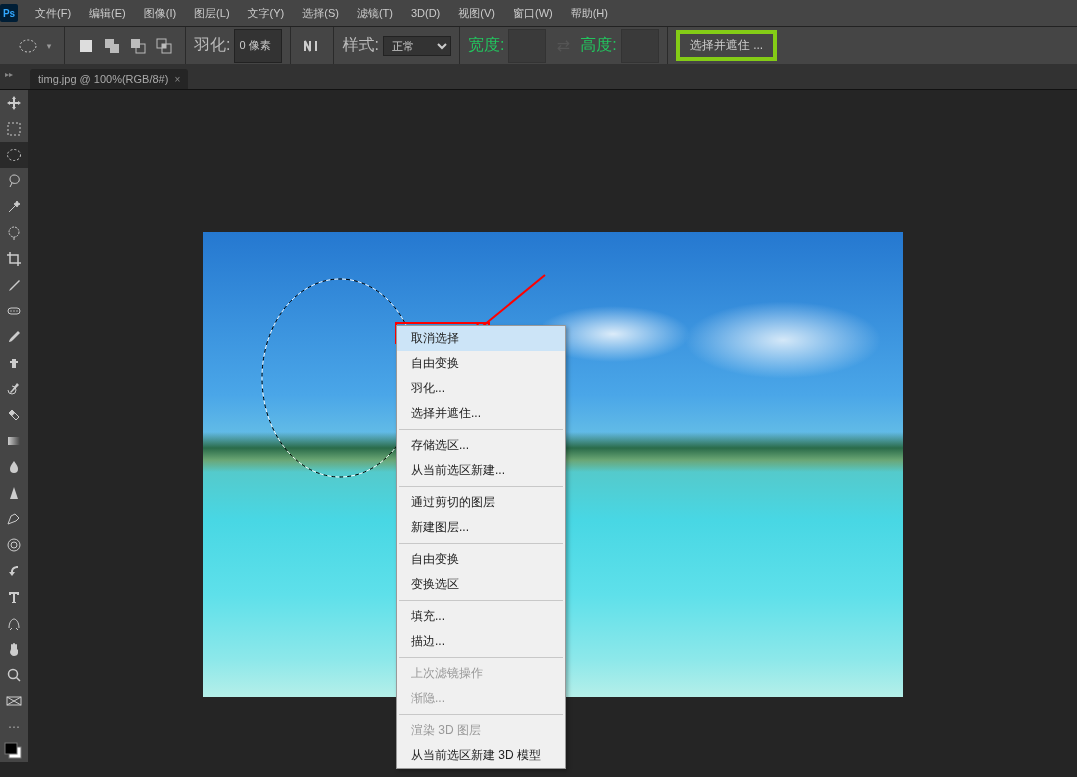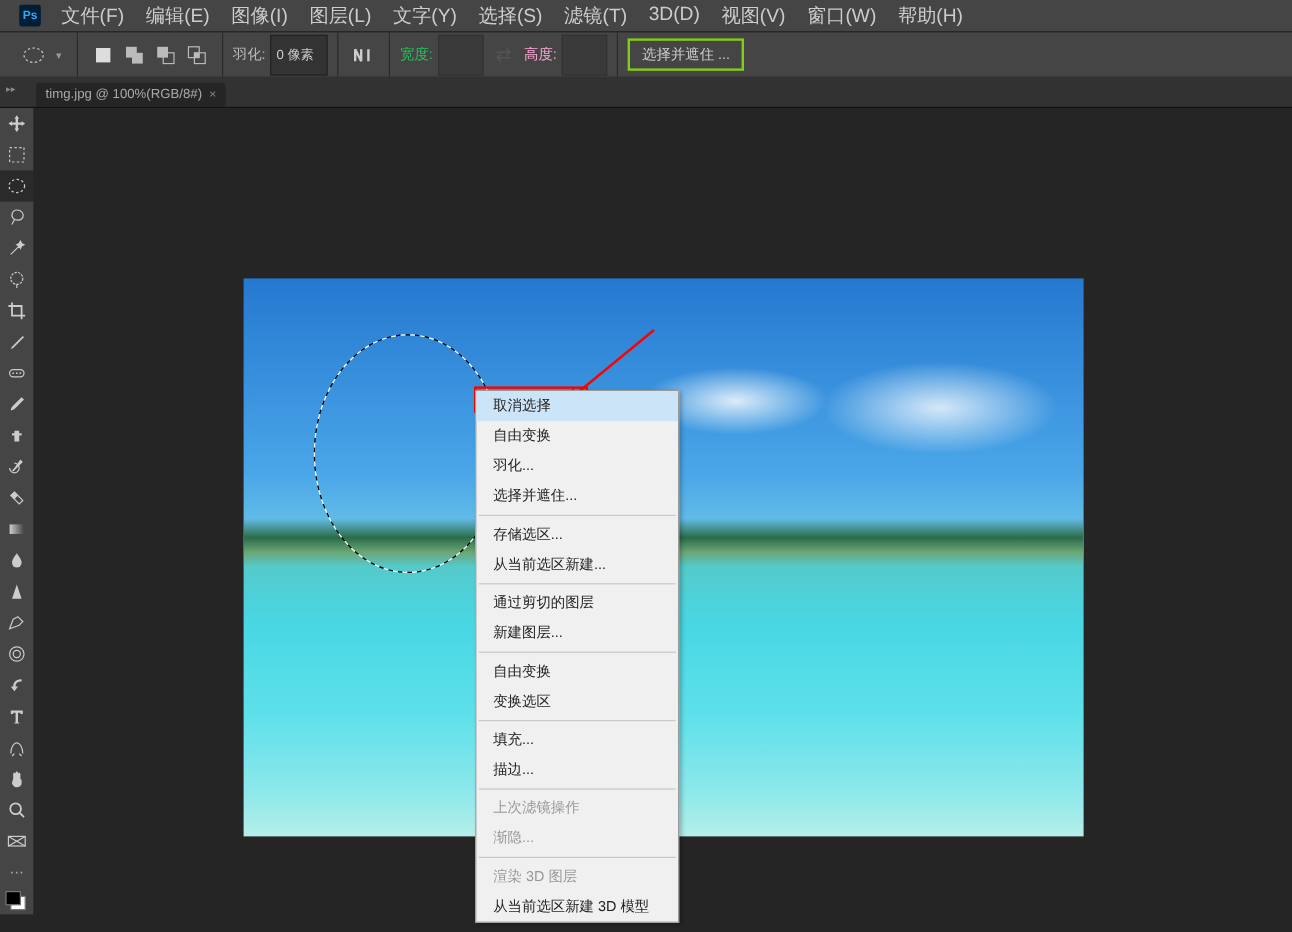--- a/index.html
+++ b/index.html
@@ -1,30 +1,30 @@
 <!DOCTYPE html>
 <html><head>
 <meta charset="utf-8">
 <style>
 * { margin: 0; padding: 0; box-sizing: border-box; font-family: "Microsoft YaHei", sans-serif; }
 body { width: 1077px; height: 777px; background: #252525; overflow: hidden; position: relative; user-select: none; }
 
 
-.menubar { height: 26px; background: #454545; display: flex; align-items: center; padding: 0 16px; }
+.menubar { height: 26px; background: #454545; display: flex; align-items: center; padding: 0 0; }
 .menubar .logo { width: 18px; height: 18px; background: #001e36; color: #31a8ff; font-size: 10px; font-weight: bold; display: flex; align-items: center; justify-content: center; margin-right: 8px; border-radius: 2px; }
-.menubar .menuitem { color: #ccc; font-size: 16px; padding: 0 9px; cursor: default; }
+.menubar .menuitem { color: #ccc; font-size: 11px; padding: 0 9px; cursor: default; }
 
 
 .optbar { height: 38px; background: #454545; border-top: 1px solid #222; display: flex; align-items: center; padding: 0 8px; }
 .optbar .seg { display: flex; align-items: center; height: 100%; padding: 0 8px; border-right: 1px solid #2a2a2a; }
 .optbar .icon { width: 22px; height: 22px; display: flex; align-items: center; justify-content: center; margin: 0 2px; }
-.optbar .label { color: #bbb; font-size: 12px; margin-right: 4px; }
+.optbar .label { color: #bbb; font-size: 16px; margin-right: 4px; }
 .optbar input[type=text] { background: #333; border: 1px solid #222; color: #ccc; font-size: 11px; height: 20px; padding: 16px 4px; }
 .optbar select { background: #333; border: 1px solid #222; color: #ccc; font-size: 11px; height: 20px; padding: 1px 4px; }
-.optbar .btn { background: #454545; border: 2px solid #84cc16; color: #ccc; font-size: 12px; padding: 3px 10px; }
+.optbar .btn { background: #454545; border: 4px solid #84cc16; color: #ccc; font-size: 12px; padding: 3px 10px; }
 
 
 .tabbar { height: 26px; background: #323232; display: flex; align-items: flex-end; padding-left: 30px; border-bottom: 1px solid #111; }
 .tabbar .expand { position: absolute; left: 5px; top: 70px; color: #888; font-size: 8px; }
 .tab { background: #252525; color: #aaa; font-size: 11px; padding: 4px 8px; display: flex; align-items: center; border-top-left-radius: 3px; border-top-right-radius: 3px; }
 .tab .close { margin-left: 6px; color: #888; font-size: 10px; }
 
 
 .tools { position: absolute; left: 0; top: 90px; width: 28px; background: #454545; }
 .tools .tool { width: 28px; height: 26px; display: flex; align-items: center; justify-content: center; color: #ccc; }
@@ -111,24 +111,28 @@
     <input type="text" style="width: 48px;" value="0 像素">
   </div>
   <div class="seg">
     <span class="icon">
         <svg width="17" height="14">
           <path d="M1 12 L1 2 L6 12 L6 2 M12 2 L12 12" stroke="#ccc" fill="none" stroke-width="2"></path>
         </svg>
       </span>
   </div>
   <div class="seg">
+    <span class="label">样式:</span>
+    <select style="width:68px"><option>正常</option></select>
+  </div>
+  <div class="seg">
     <span class="label" style="color:#22c55e">宽度:</span>
     <input type="text" disabled="" style="width: 38px; background: rgb(58, 58, 58); border-color: rgb(51, 51, 51);" value="">
     <span class="icon" style="color:#555;margin:0 6px">⇄</span>
-    <span class="label" style="color:#f9a8d4">高度:</span>
+    <span class="label" style="color:#22c55e">高度:</span>
     <input type="text" disabled="" style="width: 38px; background: rgb(58, 58, 58); border-color: rgb(51, 51, 51);" value="">
   </div>
   <div class="seg" style="border:none">
     <button class="btn">选择并遮住 ...</button>
   </div>
 </div>
 
 <div class="tabbar">
   <span class="expand">▸▸</span>
   <div class="tab">

